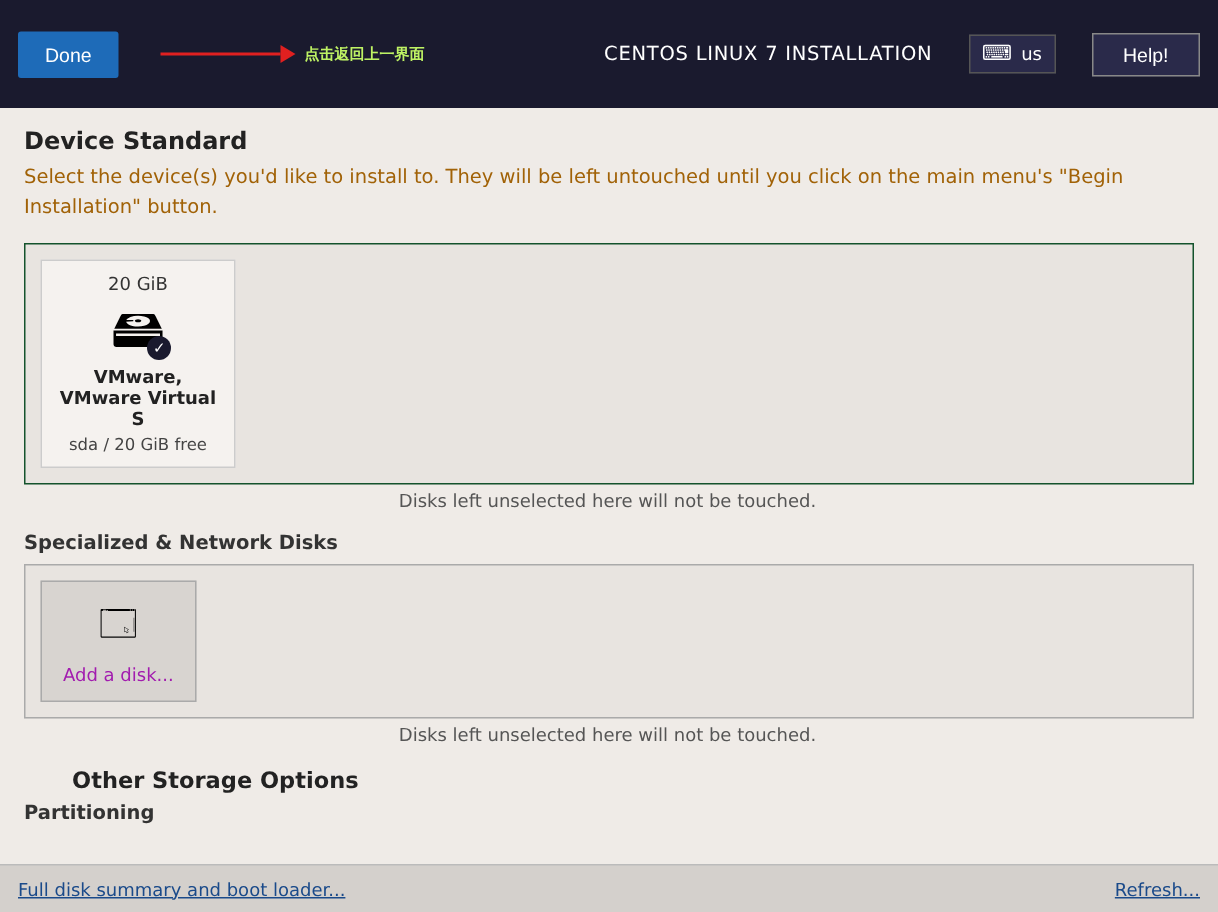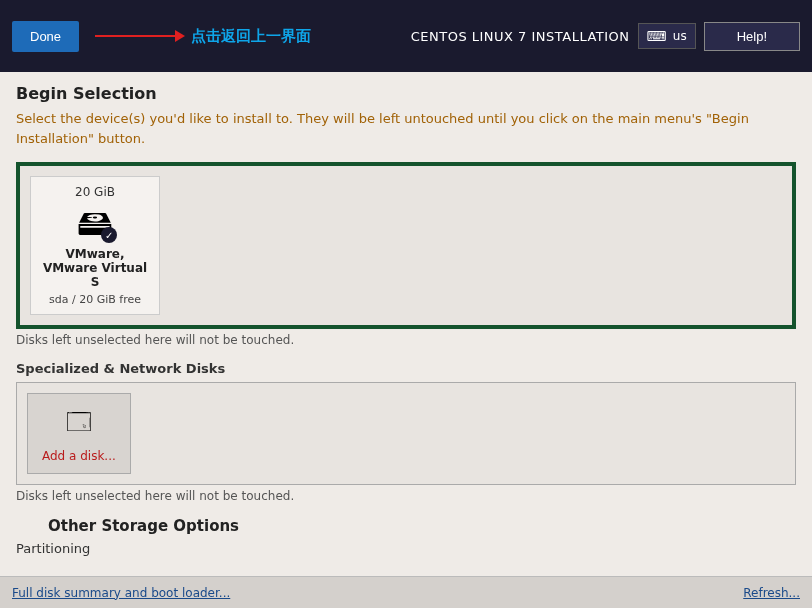--- a/index.html
+++ b/index.html
@@ -17,21 +17,21 @@
       background: #1a1a2e;
       display: flex;
       align-items: center;
       justify-content: space-between;
       padding: 8px 12px;
       height: 72px;
     }
     .header-left {
       display: flex;
       align-items: center;
-      gap: 16px;
+      gap: 28px;
     }
     .done-button {
       background: #1e6bb8;
       color: white;
       border: none;
       padding: 8px 18px;
       font-size: 13px;
       cursor: pointer;
       border-radius: 2px;
     }
@@ -54,28 +54,28 @@
     .arrow-line::after {
       content: '';
       display: block;
       width: 0;
       height: 0;
       border-top: 6px solid transparent;
       border-bottom: 6px solid transparent;
       border-left: 10px solid #e02020;
     }
     .annotation-text {
-      color: #0ea5e9;
-      font-size: 15px;
+      color: #bef264;
+      font-size: 10px;
       font-weight: bold;
     }
     .header-right {
       display: flex;
       align-items: center;
-      gap: 8px;
+      gap: 24px;
     }
     .header-right-title {
       color: white;
       font-size: 13px;
       letter-spacing: 0.5px;
     }
     .keyboard-input {
       background: #2a2a4a;
       border: 1px solid #555;
       color: white;
@@ -86,21 +86,21 @@
       gap: 6px;
       cursor: pointer;
     }
     .kb-icon {
       font-size: 14px;
     }
     .help-button {
       background: #2a2a4a;
       border: 1px solid #888;
       color: white;
-      padding: 6px 32px;
+      padding: 6px 20px;
       font-size: 13px;
       cursor: pointer;
     }
 
     
     .main-content {
       background: #efebe7;
       padding: 12px 16px;
       height: calc(608px - 72px - 32px);
       overflow-y: auto;
@@ -121,21 +121,21 @@
 
     .subsection-label {
       font-size: 13px;
       font-weight: bold;
       color: #333;
       margin-bottom: 6px;
     }
 
     
     .disk-box {
-      border: 4px solid #14532d;
+      border: 1px solid #14532d;
       background: #e8e4e0;
       padding: 10px;
       margin-bottom: 4px;
       min-height: 140px;
     }
     .disk-item {
       display: flex;
       flex-direction: column;
       align-items: center;
       width: 130px;
@@ -177,21 +177,21 @@
       color: #222;
       text-align: center;
       margin-bottom: 4px;
     }
     .disk-meta {
       font-size: 11px;
       color: #444;
     }
 
     .hint-text {
-      text-align: left;
+      text-align: center;
       font-size: 12px;
       color: #555;
       margin-bottom: 14px;
       padding-right: 2px;
     }
 
     
     .add-disk-box {
       border: 1px solid #aaa;
       background: #e8e4e0;
@@ -210,34 +210,34 @@
       padding: 10px 14px;
       cursor: pointer;
       min-width: 100px;
     }
     .add-disk-icon {
       font-size: 24px;
       margin-bottom: 4px;
     }
     .add-disk-label {
       font-size: 12px;
-      color: #b91c1c;
+      color: #a21caf;
     }
 
     
     .other-storage-title {
       font-size: 15px;
       font-weight: bold;
       color: #222;
       margin-bottom: 6px;
       margin-left: 32px;
     }
     .partitioning-label {
       font-size: 13px;
-      font-weight: normal;
+      font-weight: bold;
       color: #333;
     }
 
     
     .footer-bar {
       position: absolute;
       bottom: 0;
       left: 0;
       right: 0;
       height: 32px;
@@ -285,21 +285,21 @@
     <div class="keyboard-input">
       <span class="kb-icon">⌨</span>
       <span>us</span>
     </div>
     <button class="help-button">Help!</button>
   </div>
 </div>
 
 <div class="main-content">
 
-  <div class="section-title">Begin Selection</div>
+  <div class="section-title">Device Standard</div>
   <div class="section-description">Select the device(s) you'd like to install to.  They will be left untouched until you click on the main menu's
 "Begin Installation" button.</div>
 
   <div class="disk-box">
     <div class="disk-item">
       <div class="disk-size-label">20 GiB</div>
       <div class="disk-icon-wrap">
         <span class="disk-icon">🖴</span>
         <div class="disk-check">✓</div>
       </div>

